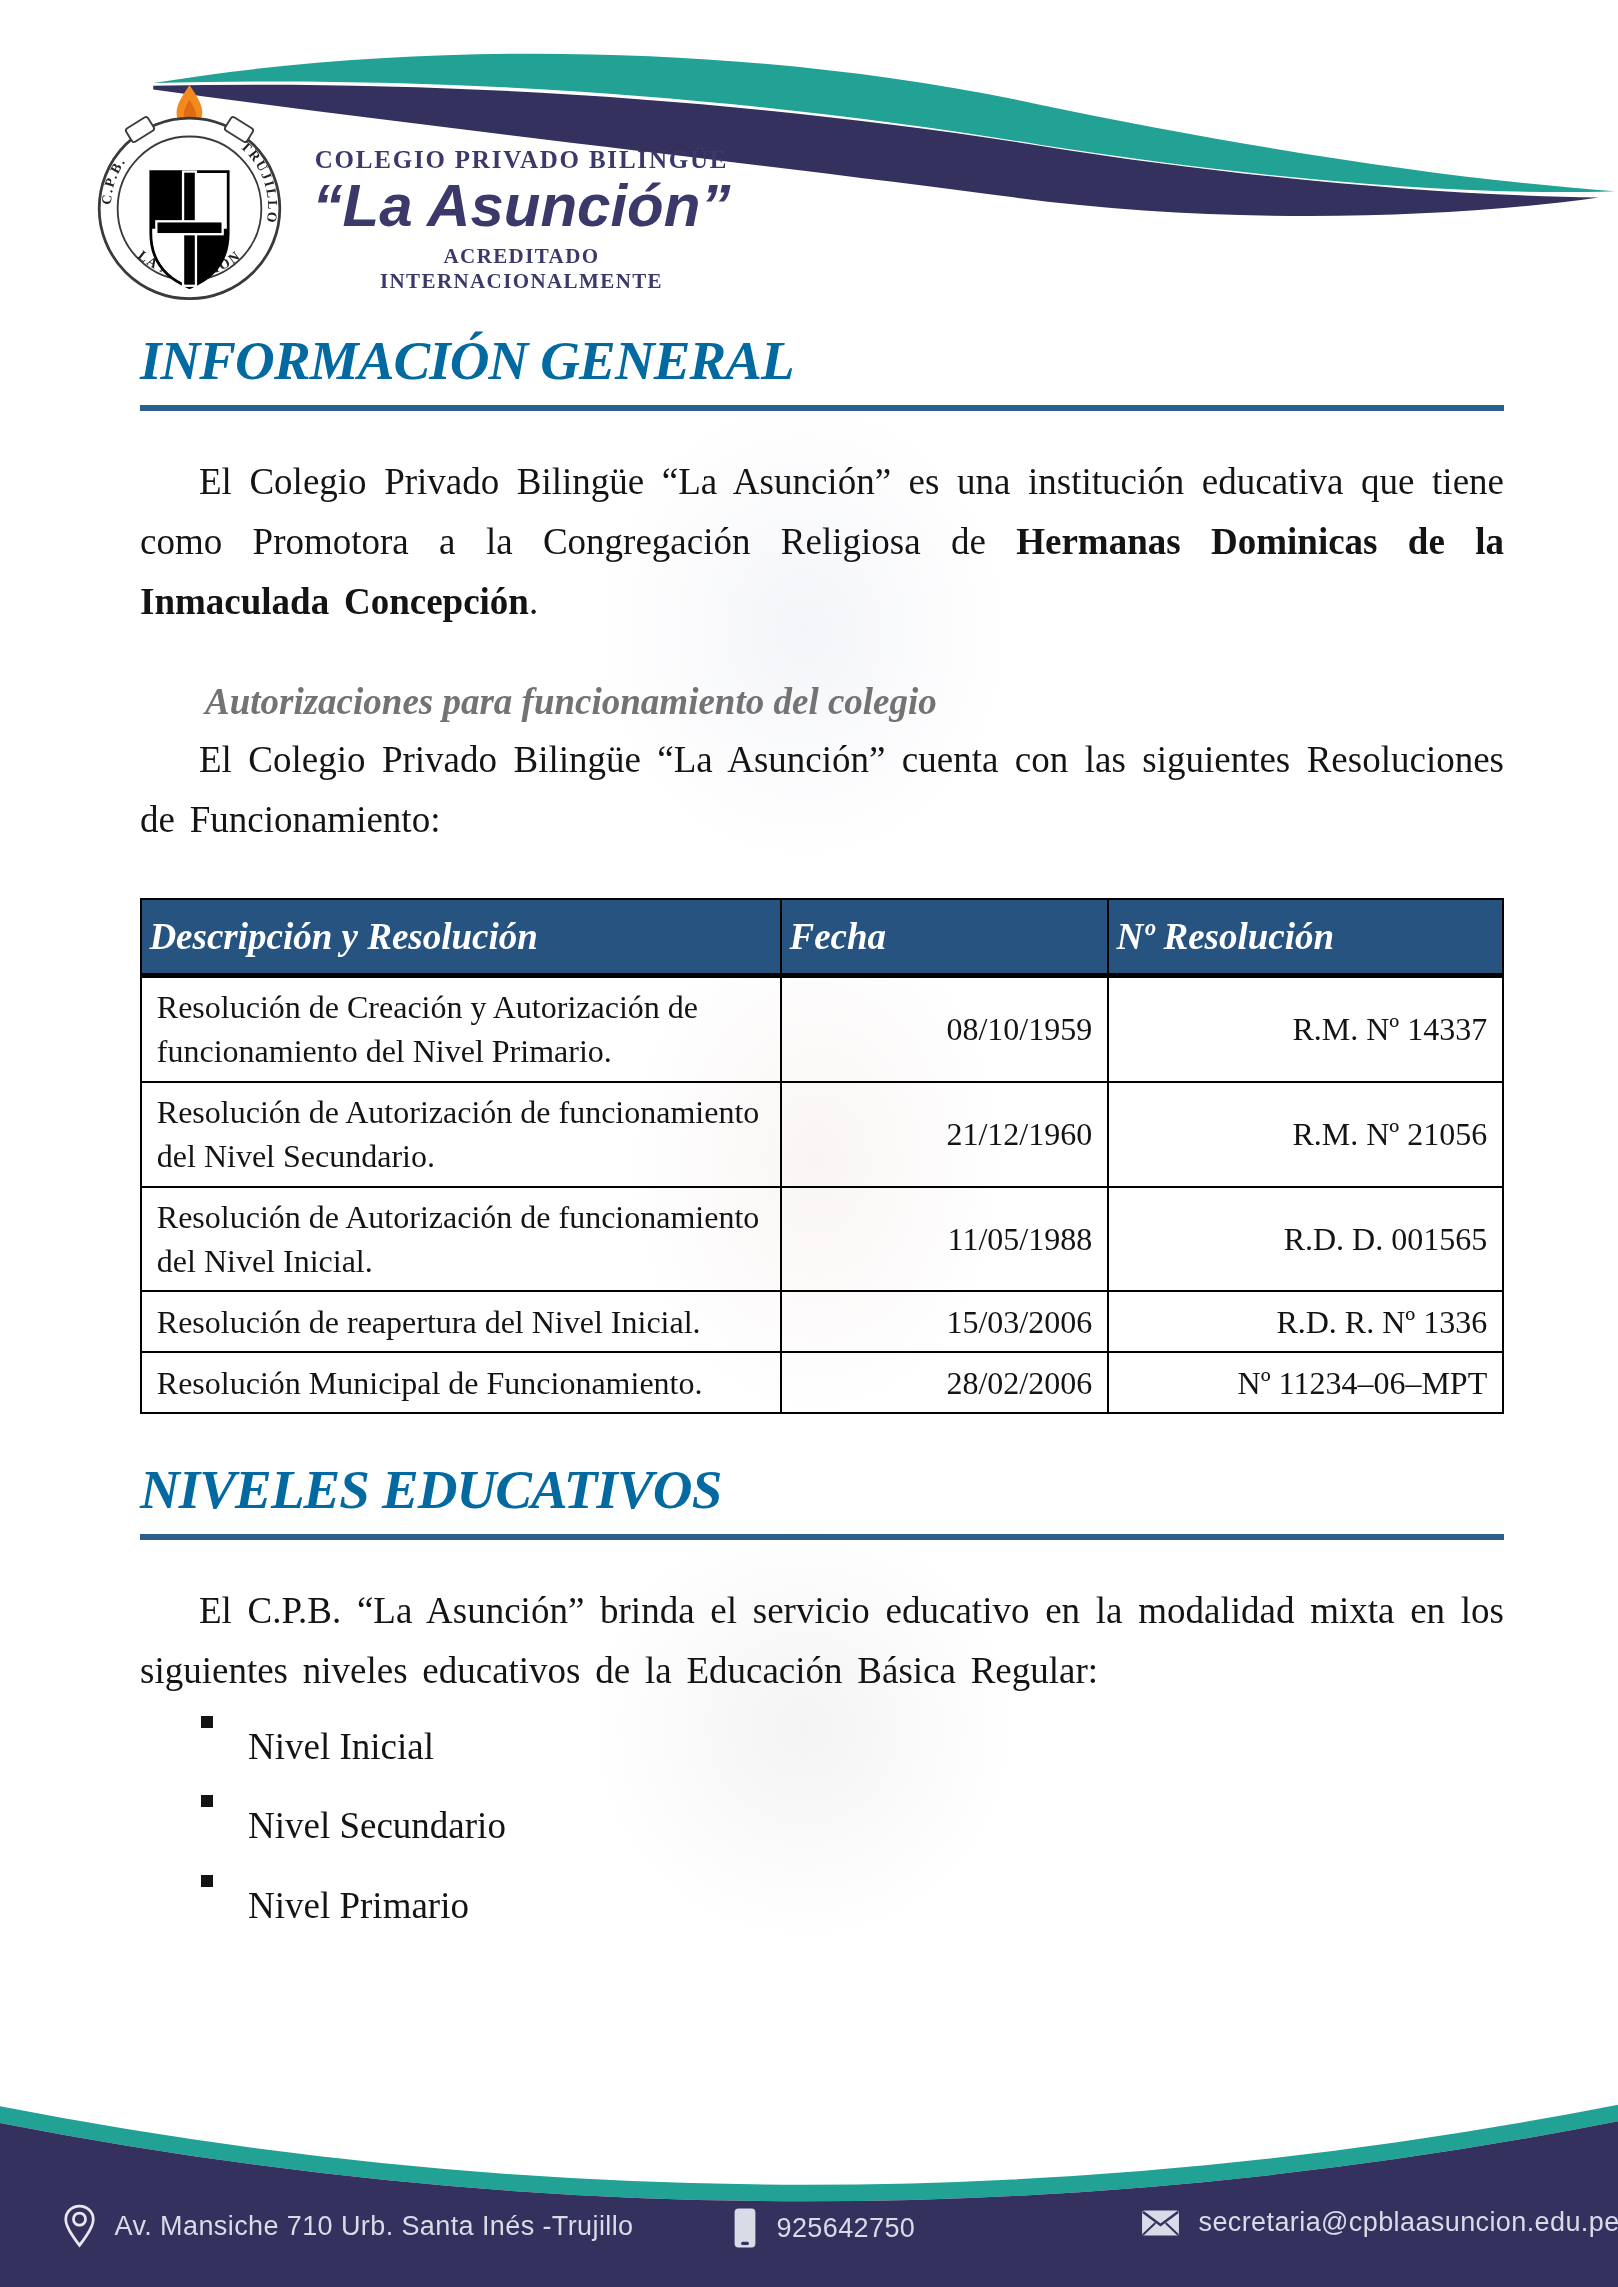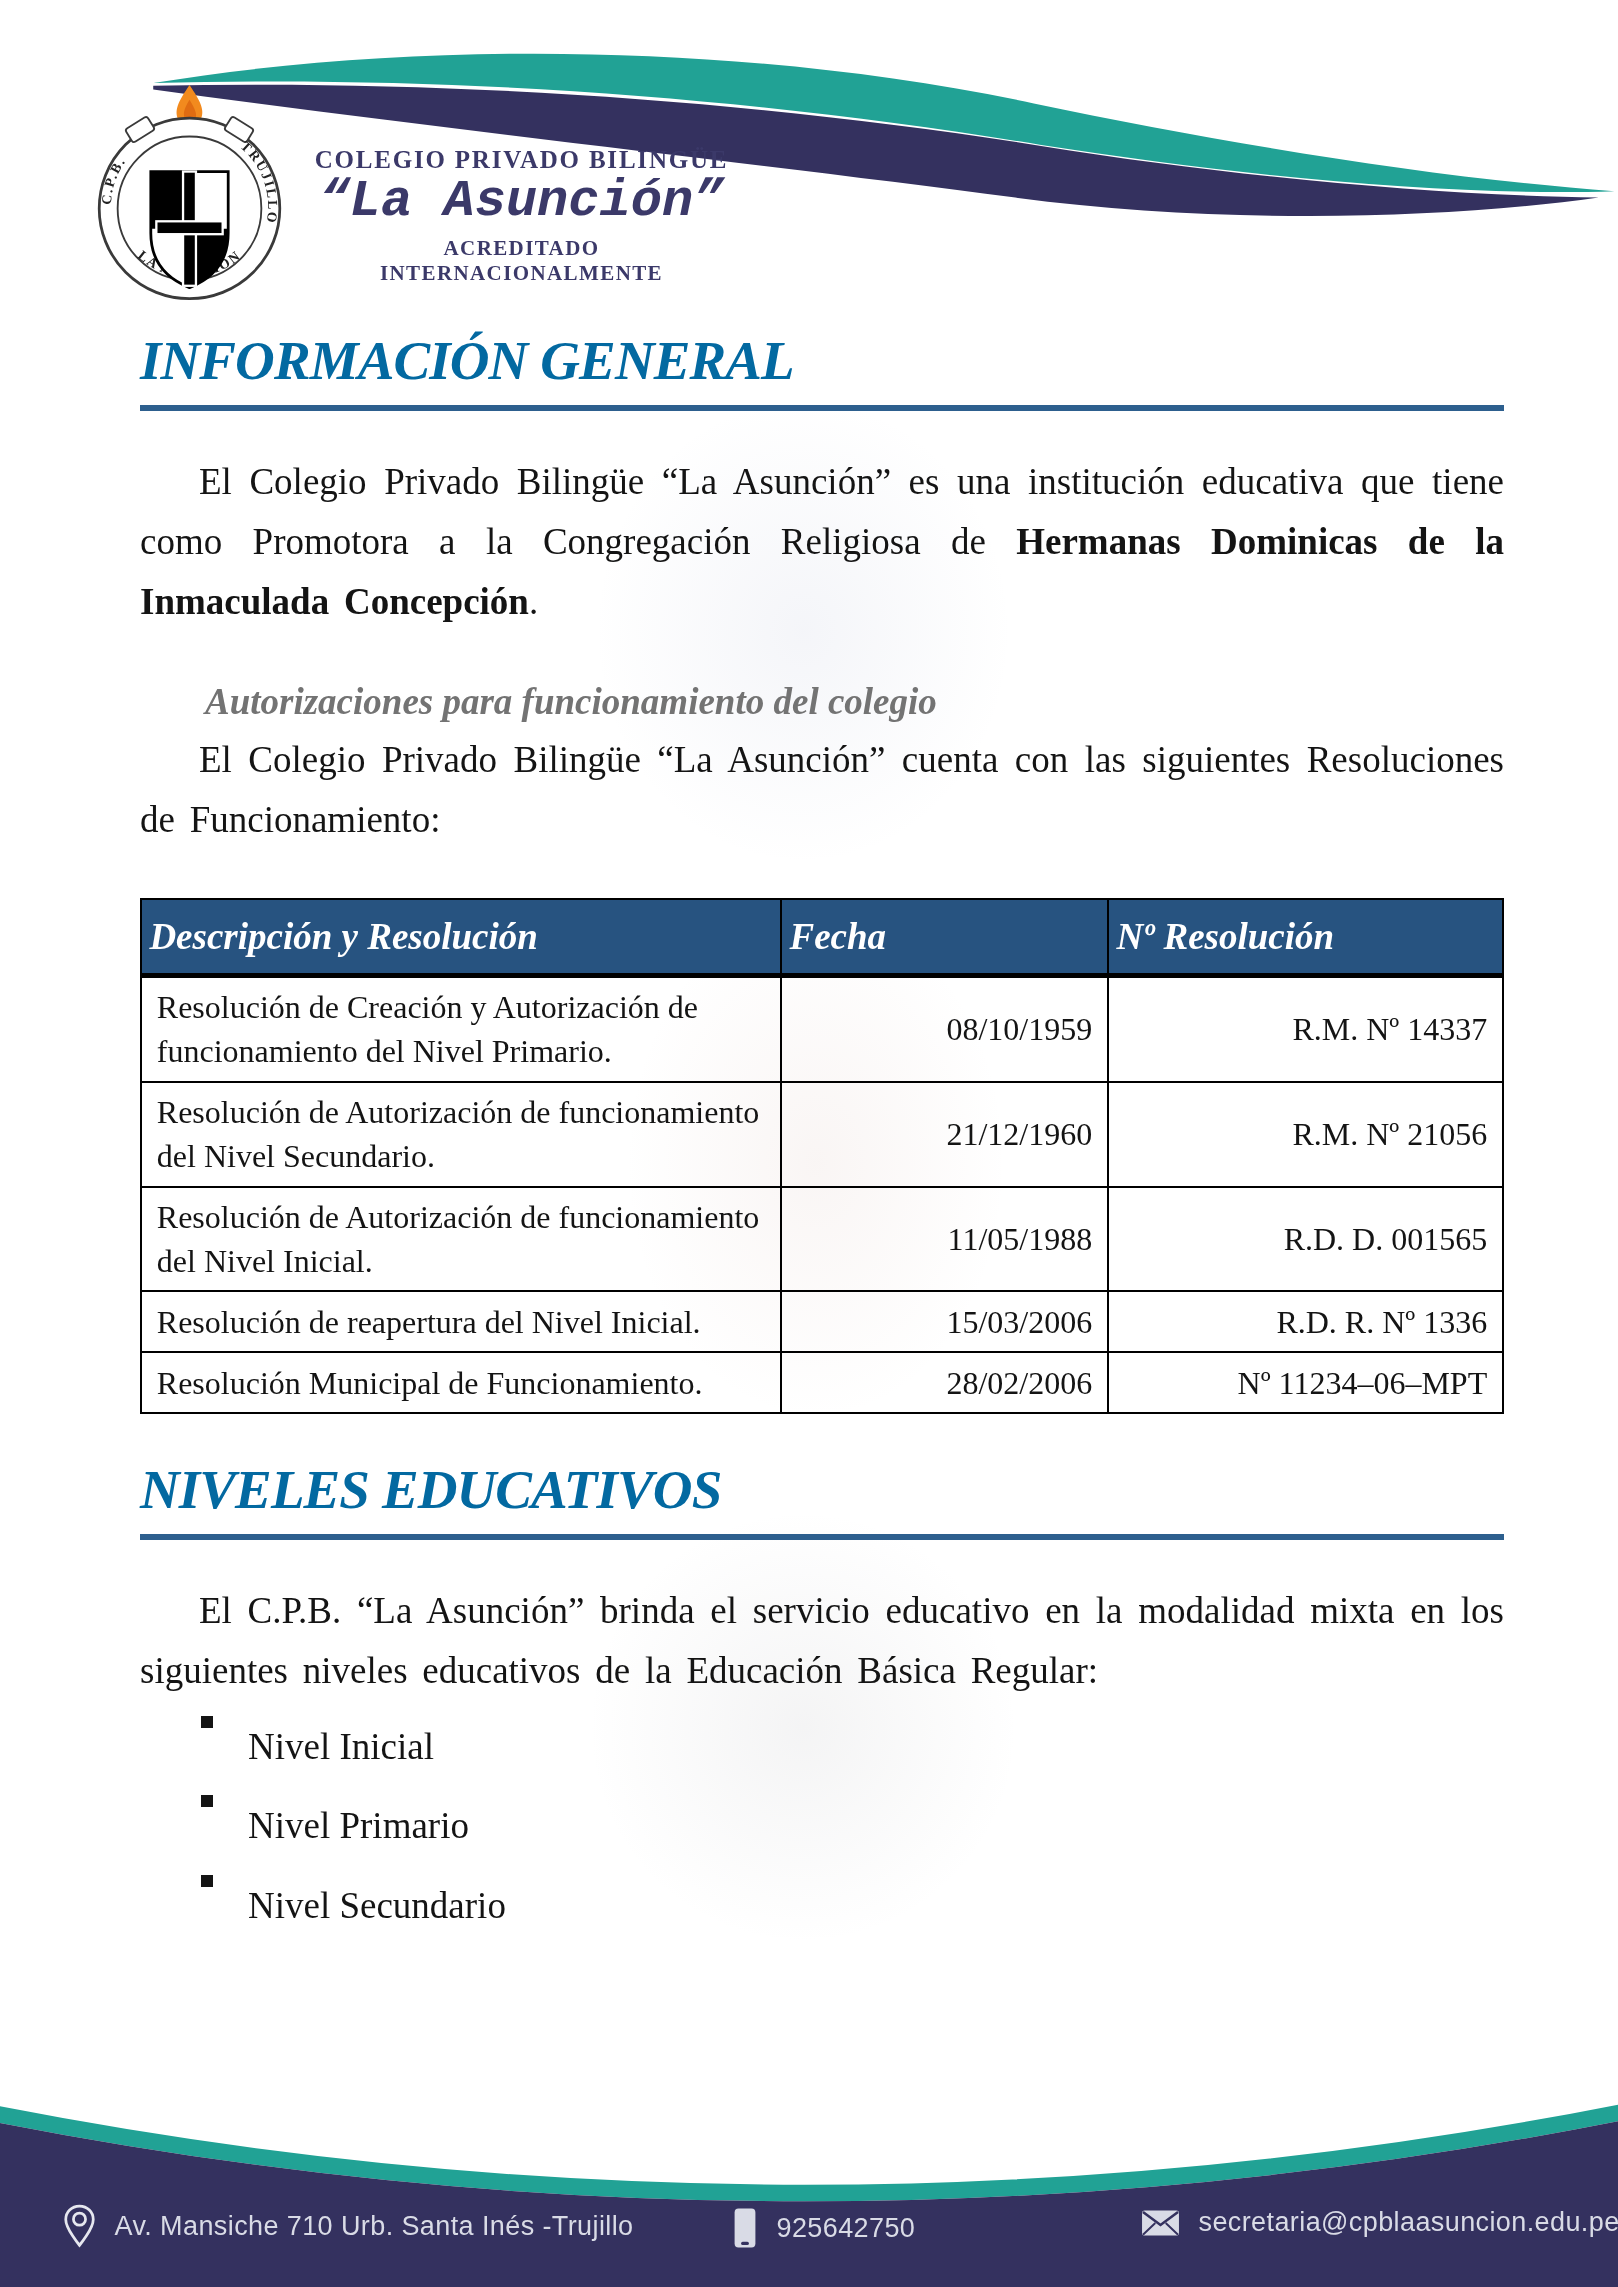--- a/index.html
+++ b/index.html
@@ -5,22 +5,22 @@
   html,body{margin:0;padding:0;background:#888;}
   .page{position:relative;width:1619px;height:2288px;background:#ffffff;overflow:hidden;
         font-family:"Liberation Serif",serif;color:#141414;}
 
   
   .header-swoosh{position:absolute;top:0;left:0;width:1619px;height:277px;display:block;}
   .logo{position:absolute;top:81px;left:90px;width:665px;height:240px;}
   .seal-svg{position:absolute;left:0;top:0;width:199px;height:229px;}
   .logo-text{position:absolute;left:210px;top:65px;width:443px;text-align:center;color:#3b3969;}
   .logo-line1{font-size:25px;font-weight:bold;letter-spacing:1.8px;}
-  .logo-line2{font-size:52px;font-style:italic;font-weight:bold;line-height:1.08;
-              font-family:Liberation Mono, monospace;}
+  .logo-line2{font-size:60px;font-style:italic;font-weight:bold;line-height:1.08;
+              font-family:Liberation Sans, sans-serif;}
   .logo-line3{font-size:21px;font-weight:bold;letter-spacing:1.4px;margin-top:5.5px;}
 
   
   .watermark{position:absolute;left:480px;top:332px;width:646px;height:1661px;pointer-events:none;
     background:
       radial-gradient(ellipse 46% 20% at 50% 18%, rgba(150,160,195,0.10), transparent 70%),
       radial-gradient(ellipse 42% 22% at 52% 50%, rgba(200,160,150,0.10), transparent 70%),
       radial-gradient(ellipse 46% 18% at 50% 84%, rgba(165,165,170,0.12), transparent 72%);}
 
   
@@ -171,25 +171,25 @@
 
     <p class="para indent para3">El C.P.B. “La Asunción” brinda el servicio educativo en la modalidad mixta en los siguientes niveles educativos de la Educación Básica Regular:</p>
 
     <ul class="levels">
       <li>
         <span class="bullet-square"></span>
         <span>Nivel Inicial</span>
       </li>
       <li>
         <span class="bullet-square"></span>
-        <span>Nivel Primario</span>
+        <span>Nivel Secundario</span>
       </li>
       <li>
         <span class="bullet-square"></span>
-        <span>Nivel Secundario</span>
+        <span>Nivel Primario</span>
       </li>
     </ul>
   </main>
 
   <div class="footer">
     <svg class="footer-svg" viewBox="0 0 1754 270" preserveAspectRatio="none">
       <path fill="#21a295" d="M0,73 Q877,244 1754,71 L1754,89 Q877,262 0,91 Z"></path>
       <path fill="#34315f" d="M0,91 Q877,262 1754,89 L1754,270 L0,270 Z"></path>
     </svg>
 

